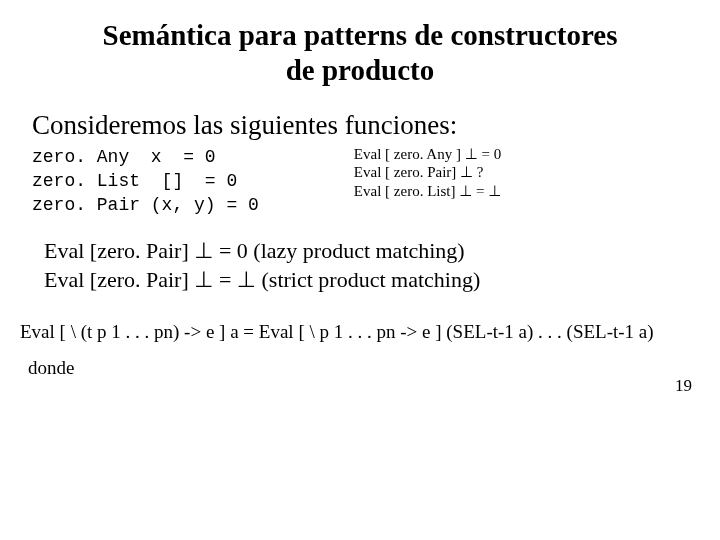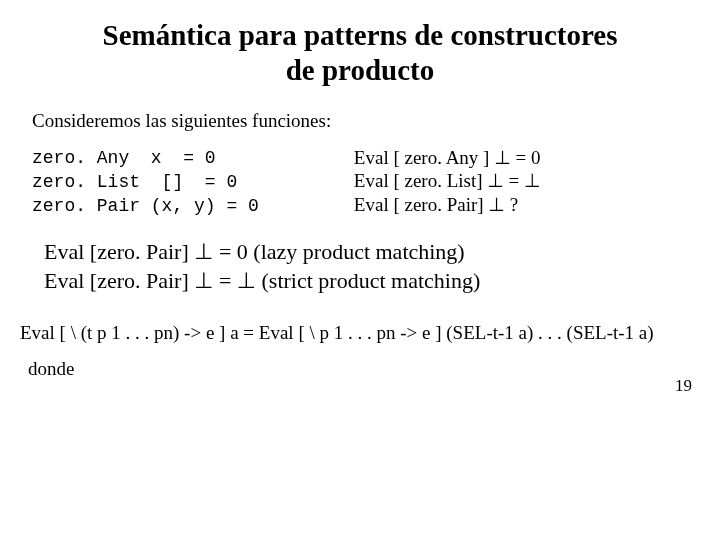--- a/index.html
+++ b/index.html
@@ -18,38 +18,38 @@
     box-sizing: border-box;
     padding: 18px 20px 0 20px;
   }
   .title {
     font-size: 29px;
     text-align: center;
     line-height: 1.2;
     margin: 0 auto 22px auto;
   }
   .intro {
-    font-size: 19px;
-    margin: 0 0 14px 12px;
+    font-size: 27px;
+    margin: 0 0 4px 12px;
   }
   .defs {
     display: flex;
     margin: 0 0 20px 12px;
   }
   .defs-left {
     font-family: "Courier New", Courier, monospace;
     font-weight: normal;
     font-size: 18px;
     white-space: pre;
     line-height: 1.35;
     flex: 0 0 auto;
     padding-right: 20px;
   }
   .defs-right {
-    font-size: 19px;
+    font-size: 15px;
     line-height: 1.25;
     padding-left: 75px;
   }
   .defs-right .ln { white-space: nowrap; }
   .mm-left {
     font-size: 22px;
     margin: 0 0 26px 24px;
     line-height: 1.3;
   }
   .mm-left .ln { white-space: nowrap; }
@@ -85,22 +85,22 @@
   </h1>
 
   <div class="intro">Consideremos las siguientes funciones:</div>
 
   <div class="defs">
     <div class="defs-left"><span class="ln">zero. Any  x  = 0</span>
 <span class="ln">zero. List  []  = 0</span>
 <span class="ln">zero. Pair (x, y) = 0</span></div>
     <div class="defs-right">
       <div class="ln">Eval [ zero. Any ] ⊥ = 0</div>
+      <div class="ln">Eval [ zero. Pair] ⊥ ?</div>
       <div class="ln">Eval [ zero. List] ⊥ = ⊥</div>
-      <div class="ln">Eval [ zero. Pair] ⊥ ?</div>
     </div>
   </div>
 
   <div class="mm-left">
     <div class="ln">Eval [zero. Pair] ⊥ = 0   (lazy product matching)</div>
     <div class="ln">Eval [zero. Pair] ⊥ = ⊥  (strict product matching)</div>
   </div>
 
   <div class="big-rule">Eval [ \ (t  p 1 . . . pn)  -&gt; e ]  a  =  Eval  [ \ p 1 . . . pn  -&gt; e ]  (SEL-t-1 a) . . . (SEL-t-1 a)</div>
 

